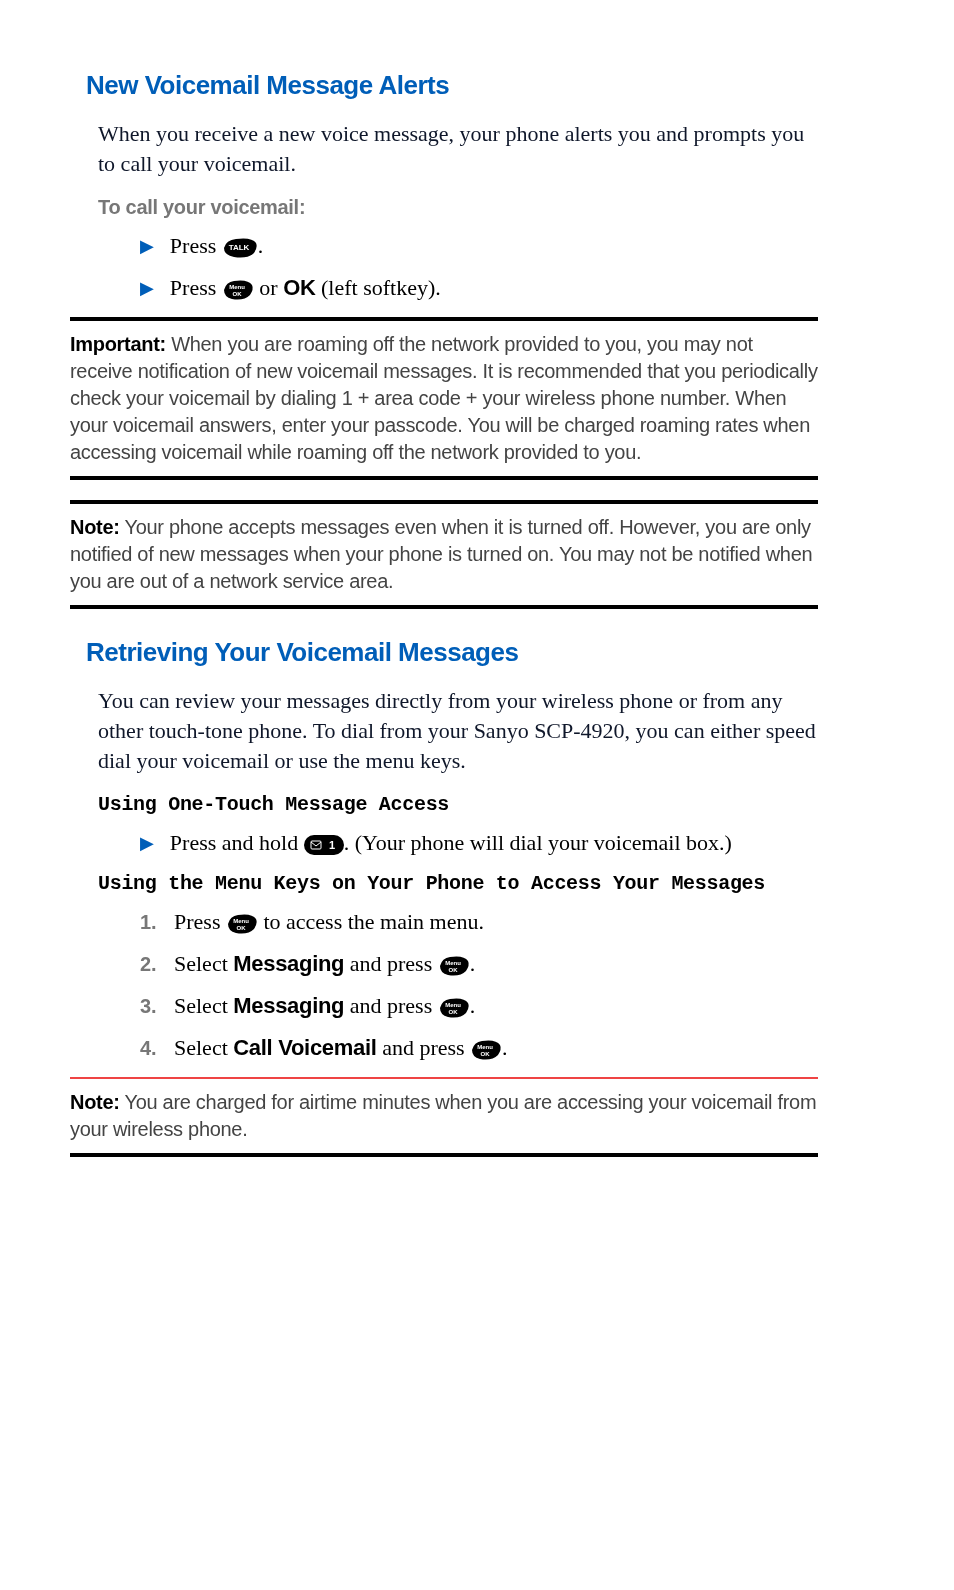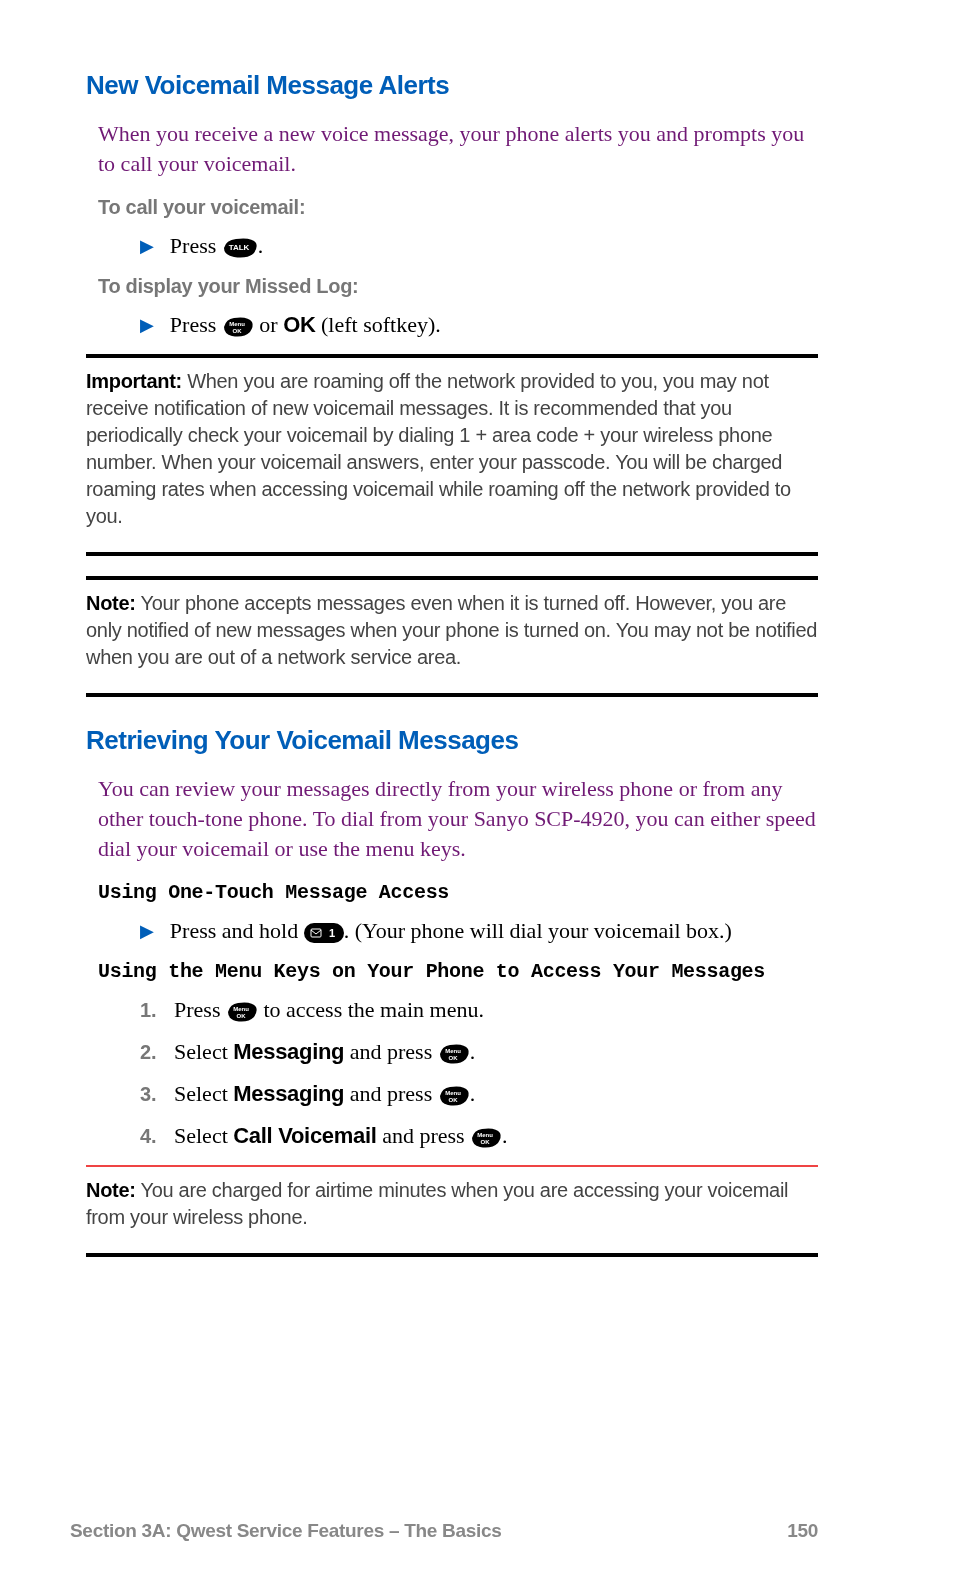--- a/index.html
+++ b/index.html
@@ -22,21 +22,21 @@
     color: #005eb8;
     font-size: 26px;
     letter-spacing: -0.5px;
     margin: 0 0 18px 16px;
   }
   .body-text {
     font-family: Georgia, 'Times New Roman', serif;
     font-size: 22px;
     line-height: 1.35;
     margin: 0 0 18px 28px;
-    color: #701a75;
+    color: #0f172a;
   }
   .sub-instr {
     font-family: Arial, Helvetica, sans-serif;
     font-weight: bold;
     color: #777;
     font-size: 20px;
     margin: 0 0 14px 28px;
     letter-spacing: -0.3px;
   }
   .sub-instr-black {
@@ -75,22 +75,22 @@
   }
   .key-icon svg { display: block; }
   .bold-inline {
     font-family: Arial, Helvetica, sans-serif;
     font-weight: bold;
     letter-spacing: -0.3px;
   }
   .note-box {
     border-top: 4px solid #000;
     border-bottom: 4px solid #000;
-    padding: 10px 0 22px 0;
-    margin: 10px 0 20px 16px;
+    padding: 10px 0 10px 0;
+    margin: 10px 0 20px 0;
     font-family: Arial, Helvetica, sans-serif;
     font-size: 20px;
     line-height: 1.35;
     color: #444;
     letter-spacing: -0.3px;
   }
   .note-box .label { font-weight: bold; color: #000; }
   .note-box.single-top { border-top: 2px solid #ef4444; }
   .footer {
     position: absolute;
@@ -124,21 +124,20 @@
     <span class="step-text">
       <span class="seg">Press </span><span class="key-icon">
           <svg width="36" height="22" viewBox="0 0 36 22">
             <path d="M2 11 Q4 3 14 2 Q30 0 34 6 Q36 10 32 16 Q26 22 12 20 Q2 18 2 11 Z" fill="#000"></path>
             <text x="17" y="13" font-family="Arial" font-size="8" font-weight="bold" fill="#fff" text-anchor="middle">TALK</text>
           </svg>
         </span><span class="seg">.</span>
     </span>
   </div>
 
-  <div class="sub-instr">To display your Missed Log:</div>
 
   <div class="step-line">
     <span class="arrow">▶</span>
     <span class="step-text">
       <span class="seg">Press </span><span class="key-icon">
           <svg width="32" height="22" viewBox="0 0 32 22">
             <path d="M2 11 Q4 3 12 2 Q26 0 30 6 Q32 10 28 16 Q22 22 10 20 Q2 18 2 11 Z" fill="#000"></path>
             <text x="15" y="10" font-family="Arial" font-size="6" font-weight="bold" fill="#fff" text-anchor="middle">Menu</text>
             <text x="15" y="17" font-family="Arial" font-size="6" font-weight="bold" fill="#fff" text-anchor="middle">OK</text>
           </svg>
@@ -225,18 +224,14 @@
             <text x="15" y="17" font-family="Arial" font-size="6" font-weight="bold" fill="#fff" text-anchor="middle">OK</text>
           </svg>
         </span><span class="seg">.</span>
     </span>
   </div>
 
   <div class="note-box single-top" style="border-top-width:2px;">
     <span class="label">Note:</span><span> You are charged for airtime minutes when you are accessing your voicemail from your wireless phone.</span>
   </div>
 
-  <div class="footer">
-    <span>Section 3A: Qwest Service Features – The Basics</span>
-    <span>150</span>
-  </div>
 
 </div>
 
 </body></html>

